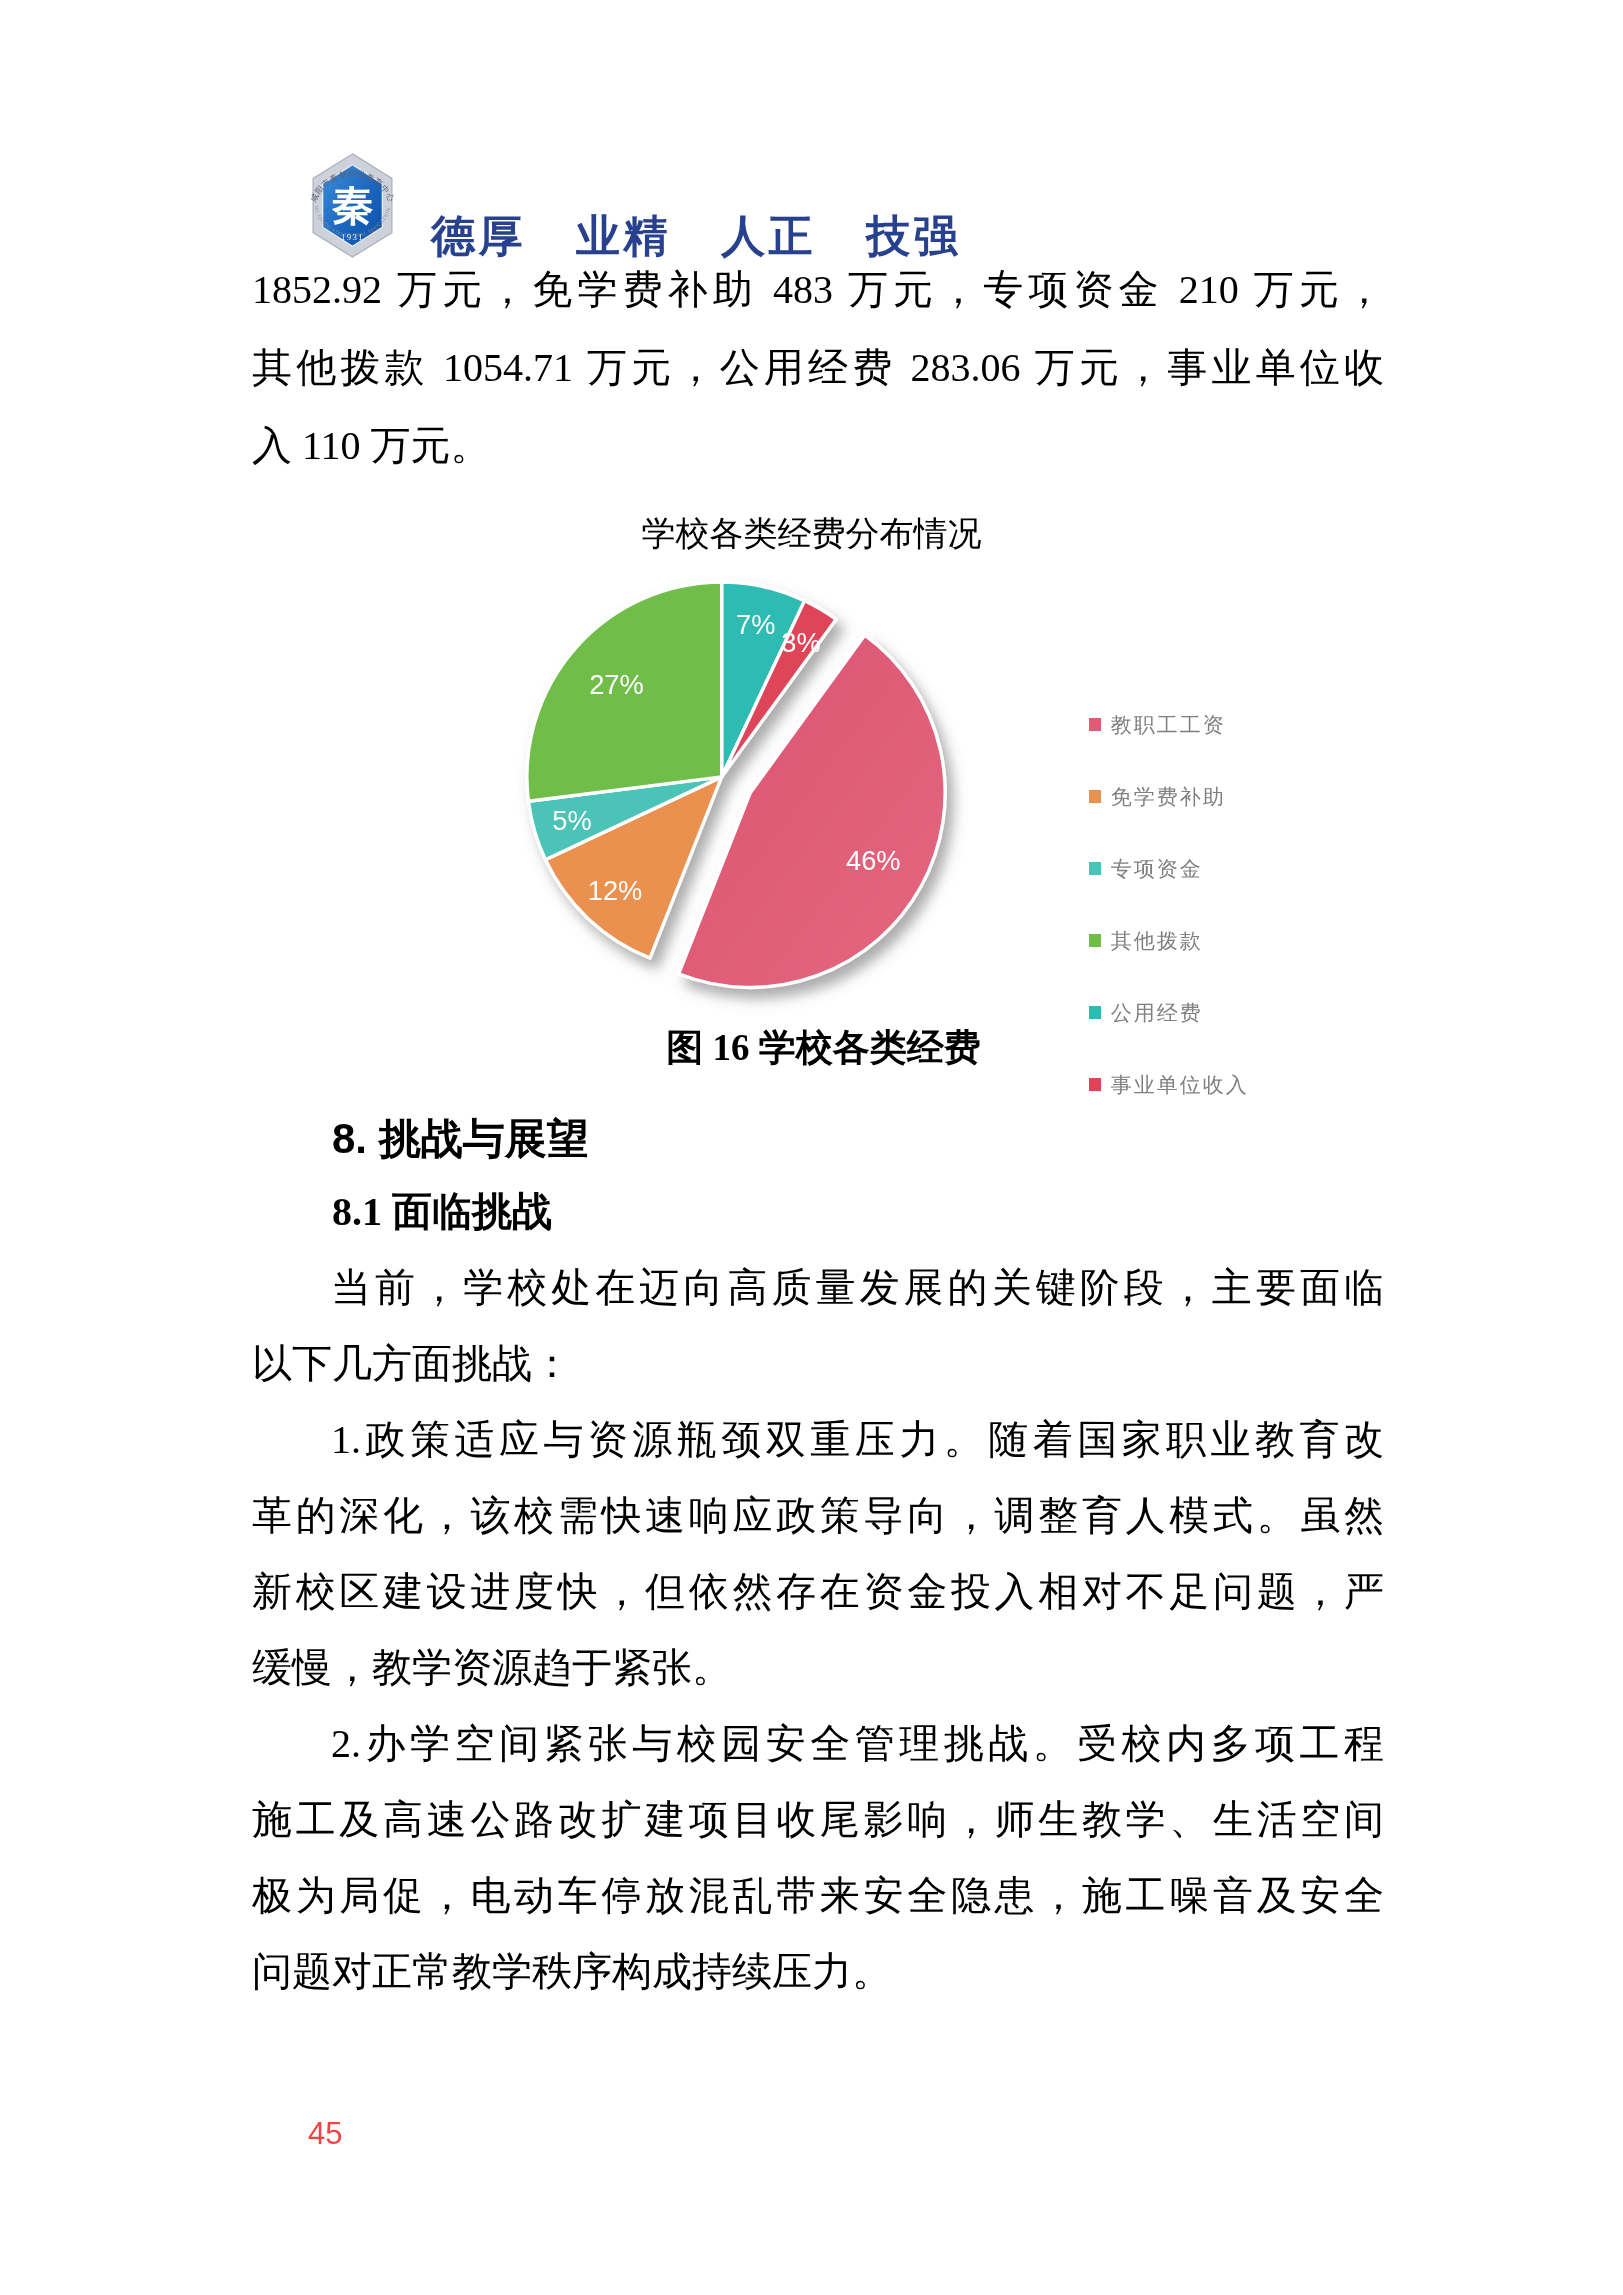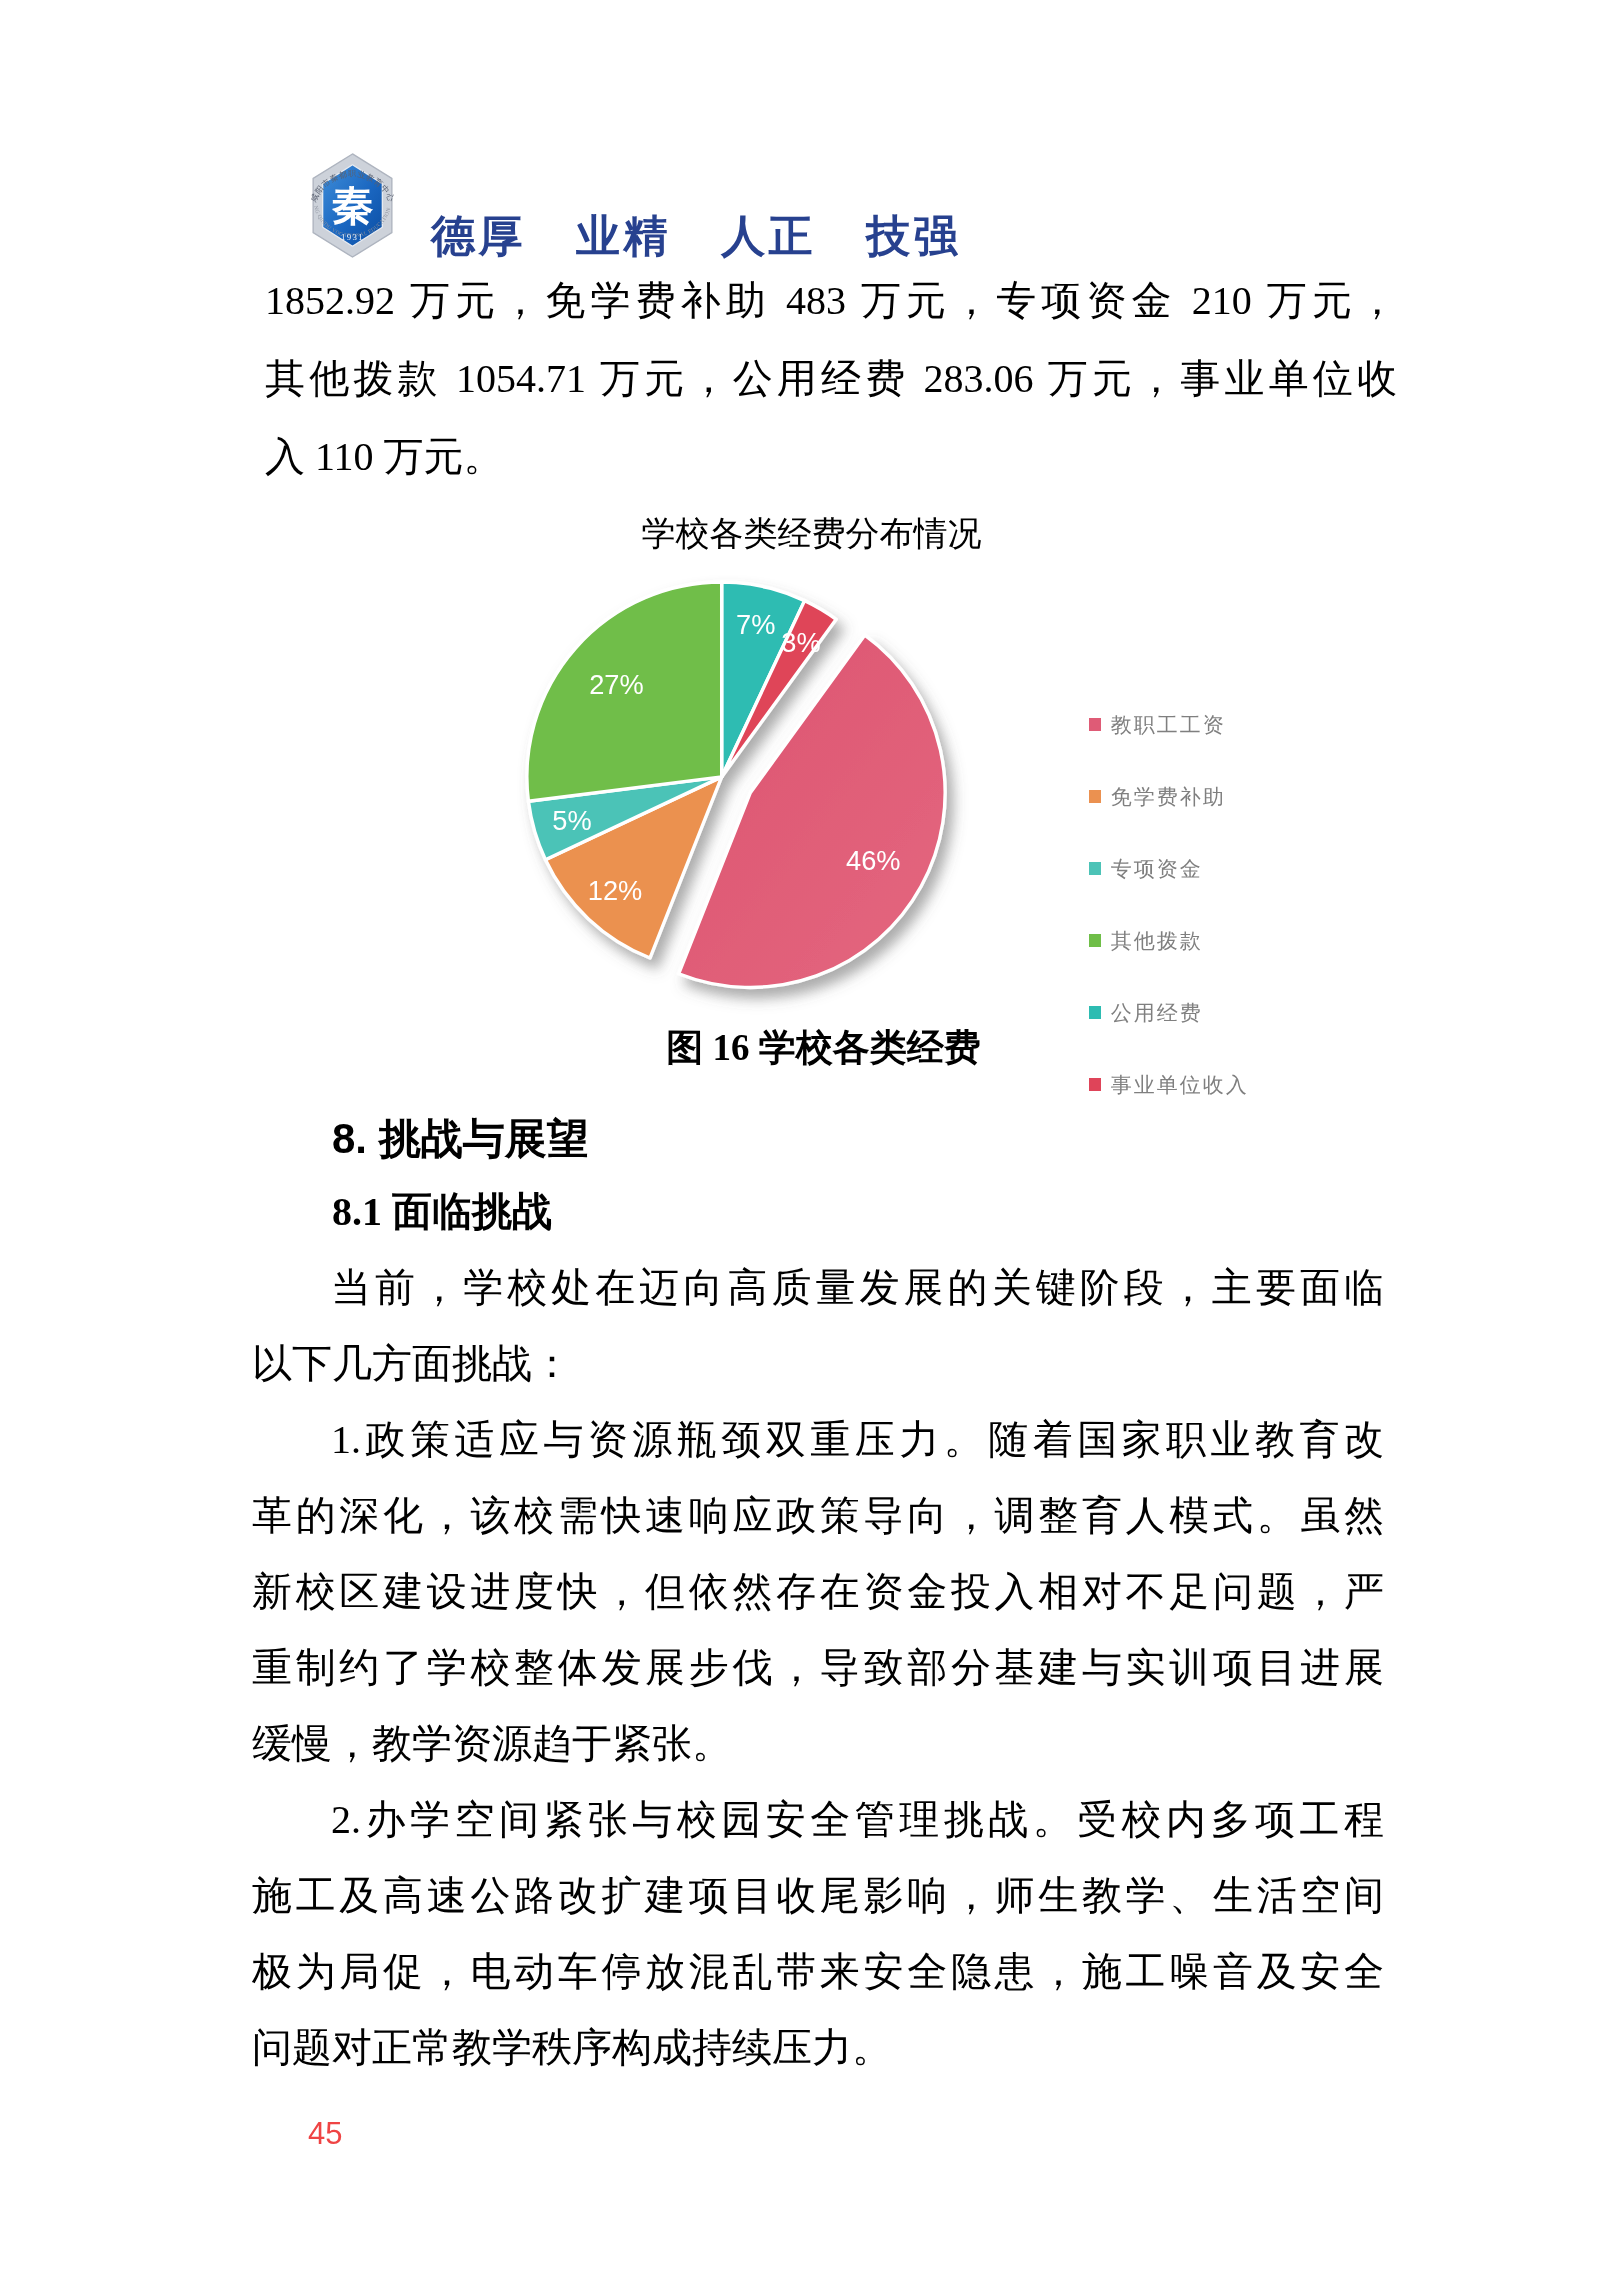--- a/index.html
+++ b/index.html
@@ -81,21 +81,21 @@
     </text>
     <text font-size="8" fill="#8b919d" letter-spacing="0.5">
       <textPath href="#arcBot" startOffset="50%" text-anchor="middle">XIANYANG QINDU VOCATIONAL EDUCATION CENTRE</textPath>
     </text>
     <text x="70" y="102" text-anchor="middle" font-size="62" font-weight="bold" fill="#ffffff" font-family="Liberation Serif, DejaVu Serif, serif">秦</text>
     <text x="70" y="131" text-anchor="middle" font-size="13" fill="#eaf1fa" letter-spacing="2">1931</text>
   </svg>
 
   <div class="motto">德厚 业精 人正 技强</div>
 
-  <div class="textblock" style="top:262px;margin-left:13px;">
+  <div class="textblock" style="top:251px;">
     <div class="line l-full">1852.92 万元，免学费补助 483 万元，专项资金 210 万元，</div>
     <div class="line l-full">其他拨款 1054.71 万元，公用经费 283.06 万元，事业单位收</div>
     <div class="line l-last">入 110 万元。</div>
   </div>
 
   <div class="chart-title">学校各类经费分布情况</div>
 
   <div class="pie-wrap">
     <svg viewBox="0 0 700 690">
         <defs>
@@ -159,21 +159,20 @@
 
   <div class="h8">8. 挑战与展望</div>
   <div class="h81">8.1 面临挑战</div>
 
   <div class="textblock mainblock" style="top:1250px;">
     <div class="line l-full ind">当前，学校处在迈向高质量发展的关键阶段，主要面临</div>
     <div class="line l-last">以下几方面挑战：</div>
     <div class="line l-full ind">1.政策适应与资源瓶颈双重压力。随着国家职业教育改</div>
     <div class="line l-full">革的深化，该校需快速响应政策导向，调整育人模式。虽然</div>
     <div class="line l-full">新校区建设进度快，但依然存在资金投入相对不足问题，严</div>
-    <div class="line l-full">重制约了学校整体发展步伐，导致部分基建与实训项目进展</div>
     <div class="line l-last">缓慢，教学资源趋于紧张。</div>
     <div class="line l-full ind">2.办学空间紧张与校园安全管理挑战。受校内多项工程</div>
     <div class="line l-full">施工及高速公路改扩建项目收尾影响，师生教学、生活空间</div>
     <div class="line l-full">极为局促，电动车停放混乱带来安全隐患，施工噪音及安全</div>
     <div class="line l-last">问题对正常教学秩序构成持续压力。</div>
   </div>
 
   <div class="pagenum">45</div>
 
 </div>

